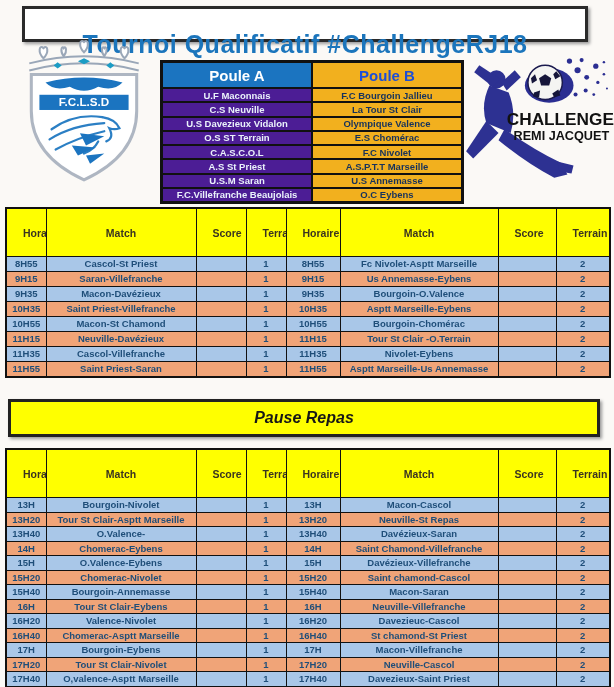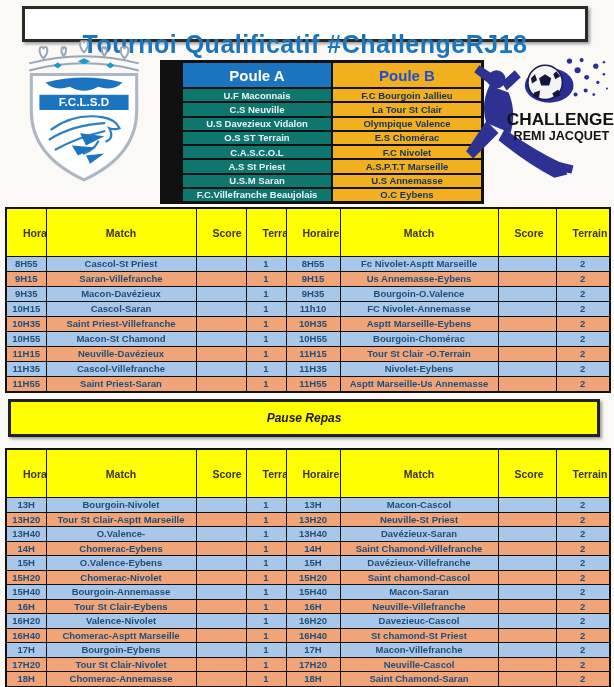--- a/index.html
+++ b/index.html
@@ -10,50 +10,50 @@
   .title-banner{position:absolute;left:22px;top:6px;width:560px;height:30px;
     background:#fff;border:3px solid #2a2a2a;box-shadow:2px 2px 3px #9a9a9a;
     display:flex;align-items:center;justify-content:center;}
   .title-banner span{color:#1b75bc;font-size:25px;font-weight:bold;letter-spacing:.5px;margin-top:40px;}
 
   
   .club-badge{position:absolute;left:10px;top:36px;width:148px;height:152px;}
   .event-logo{position:absolute;left:455px;top:52px;width:159px;height:152px;}
 
   .pools{position:absolute;left:160px;top:60px;width:300px;height:140px;
-    display:flex;border:2px solid #111;background:#111;padding-left:20px;}
+    display:flex;border:2px solid #111;background:#111;}
   .pool{flex:1;display:flex;flex-direction:column;}
   .pool-header{height:24px;display:flex;align-items:center;justify-content:center;
     font-weight:bold;font-size:15px;border:1px solid #111;}
   .pool-a .pool-header{background:#1b74c0;color:#fff;}
   .pool-b .pool-header{background:#f2b01e;color:#1d4ed8;}
   .team-row{flex:1;display:flex;align-items:center;justify-content:center;
     font-size:9.5px;font-weight:bold;border:1px solid #111;white-space:nowrap;}
-  .pool-a .team-row{background:#0f766e;color:#eaf2fb;}
+  .pool-a .team-row{background:#4c1d95;color:#eaf2fb;}
   .pool-b .team-row{background:#f2b01e;color:#16325c;text-align:right;}
 
   
   table.sched{position:absolute;left:5px;width:604px;border-collapse:collapse;
     table-layout:fixed;border:2px solid #111;background:#fff;}
   #morning{top:207px;}
   #afternoon{top:448px;}
   .sched th{background:#ffff00;color:#3a3420;font-size:10.5px;font-weight:bold;
     border:1px solid #111;height:15px;padding:16px;overflow:hidden;white-space:nowrap;}
   .sched td{font-size:9.5px;font-weight:bold;color:#1f4e79;border:1px solid #111;
     text-align:center;padding:0;line-height:1;overflow:hidden;white-space:nowrap;}
   #morning td{height:14px;}
   #afternoon td{height:13.5px;}
   tr.row-blue td{background:#a9c7e8;}
   tr.row-orange td{background:#f0a478;}
 
   
   .pause-banner{position:absolute;left:8px;top:399px;width:586px;height:32px;
     background:#ffff00;border:3px solid #222;box-shadow:2px 2px 3px #9a9a9a;
     display:flex;align-items:center;justify-content:center;}
-  .pause-banner span{font-size:12px;font-weight:bold;font-style:italic;color:#171717;}
+  .pause-banner span{font-size:16px;font-weight:bold;font-style:italic;color:#171717;}
 
   svg text{font-family:"Liberation Sans",sans-serif;}
 </style>
 </head>
 <body>
 
 <div class="title-banner">
   <span>Tournoi Qualificatif #ChallengeRJ18</span>
 </div>
 
@@ -199,30 +199,20 @@
       <tr class="row-blue">
         <td>9H35</td>
         <td>Macon-Davézieux</td>
         <td></td>
         <td>1</td>
         <td>9H35</td>
         <td>Bourgoin-O.Valence</td>
         <td></td>
         <td>2</td>
       </tr>
-      <tr class="row-blue">
-        <td>10H15</td>
-        <td>Cascol-Saran</td>
-        <td></td>
-        <td>1</td>
-        <td>11h10</td>
-        <td>FC Nivolet-Annemasse</td>
-        <td></td>
-        <td>2</td>
-      </tr>
       <tr class="row-orange">
         <td>10H35</td>
         <td>Saint Priest-Villefranche</td>
         <td></td>
         <td>1</td>
         <td>10H35</td>
         <td>Asptt Marseille-Eybens</td>
         <td></td>
         <td>2</td>
       </tr>
@@ -306,21 +296,21 @@
         <td>Macon-Cascol</td>
         <td></td>
         <td>2</td>
       </tr>
       <tr class="row-orange">
         <td>13H20</td>
         <td>Tour St Clair-Asptt Marseille</td>
         <td></td>
         <td>1</td>
         <td>13H20</td>
-        <td>Neuville-St Priest</td>
+        <td>Neuville-St Repas</td>
         <td></td>
         <td>2</td>
       </tr>
       <tr class="row-blue">
         <td>13H40</td>
         <td>O.Valence-</td>
         <td></td>
         <td>1</td>
         <td>13H40</td>
         <td>Davézieux-Saran</td>
@@ -410,20 +400,30 @@
       <tr class="row-orange">
         <td>17H20</td>
         <td>Tour St Clair-Nivolet</td>
         <td></td>
         <td>1</td>
         <td>17H20</td>
         <td>Neuville-Cascol</td>
         <td></td>
         <td>2</td>
       </tr>
+      <tr class="row-blue">
+        <td>17H40</td>
+        <td>O,valence-Asptt Marseille</td>
+        <td></td>
+        <td>1</td>
+        <td>17H40</td>
+        <td>Davezieux-Saint Priest</td>
+        <td></td>
+        <td>2</td>
+      </tr>
       <tr class="row-orange">
         <td>18H</td>
         <td>Chomerac-Annemasse</td>
         <td></td>
         <td>1</td>
         <td>18H</td>
         <td>Saint Chamond-Saran</td>
         <td></td>
         <td>2</td>
       </tr>

